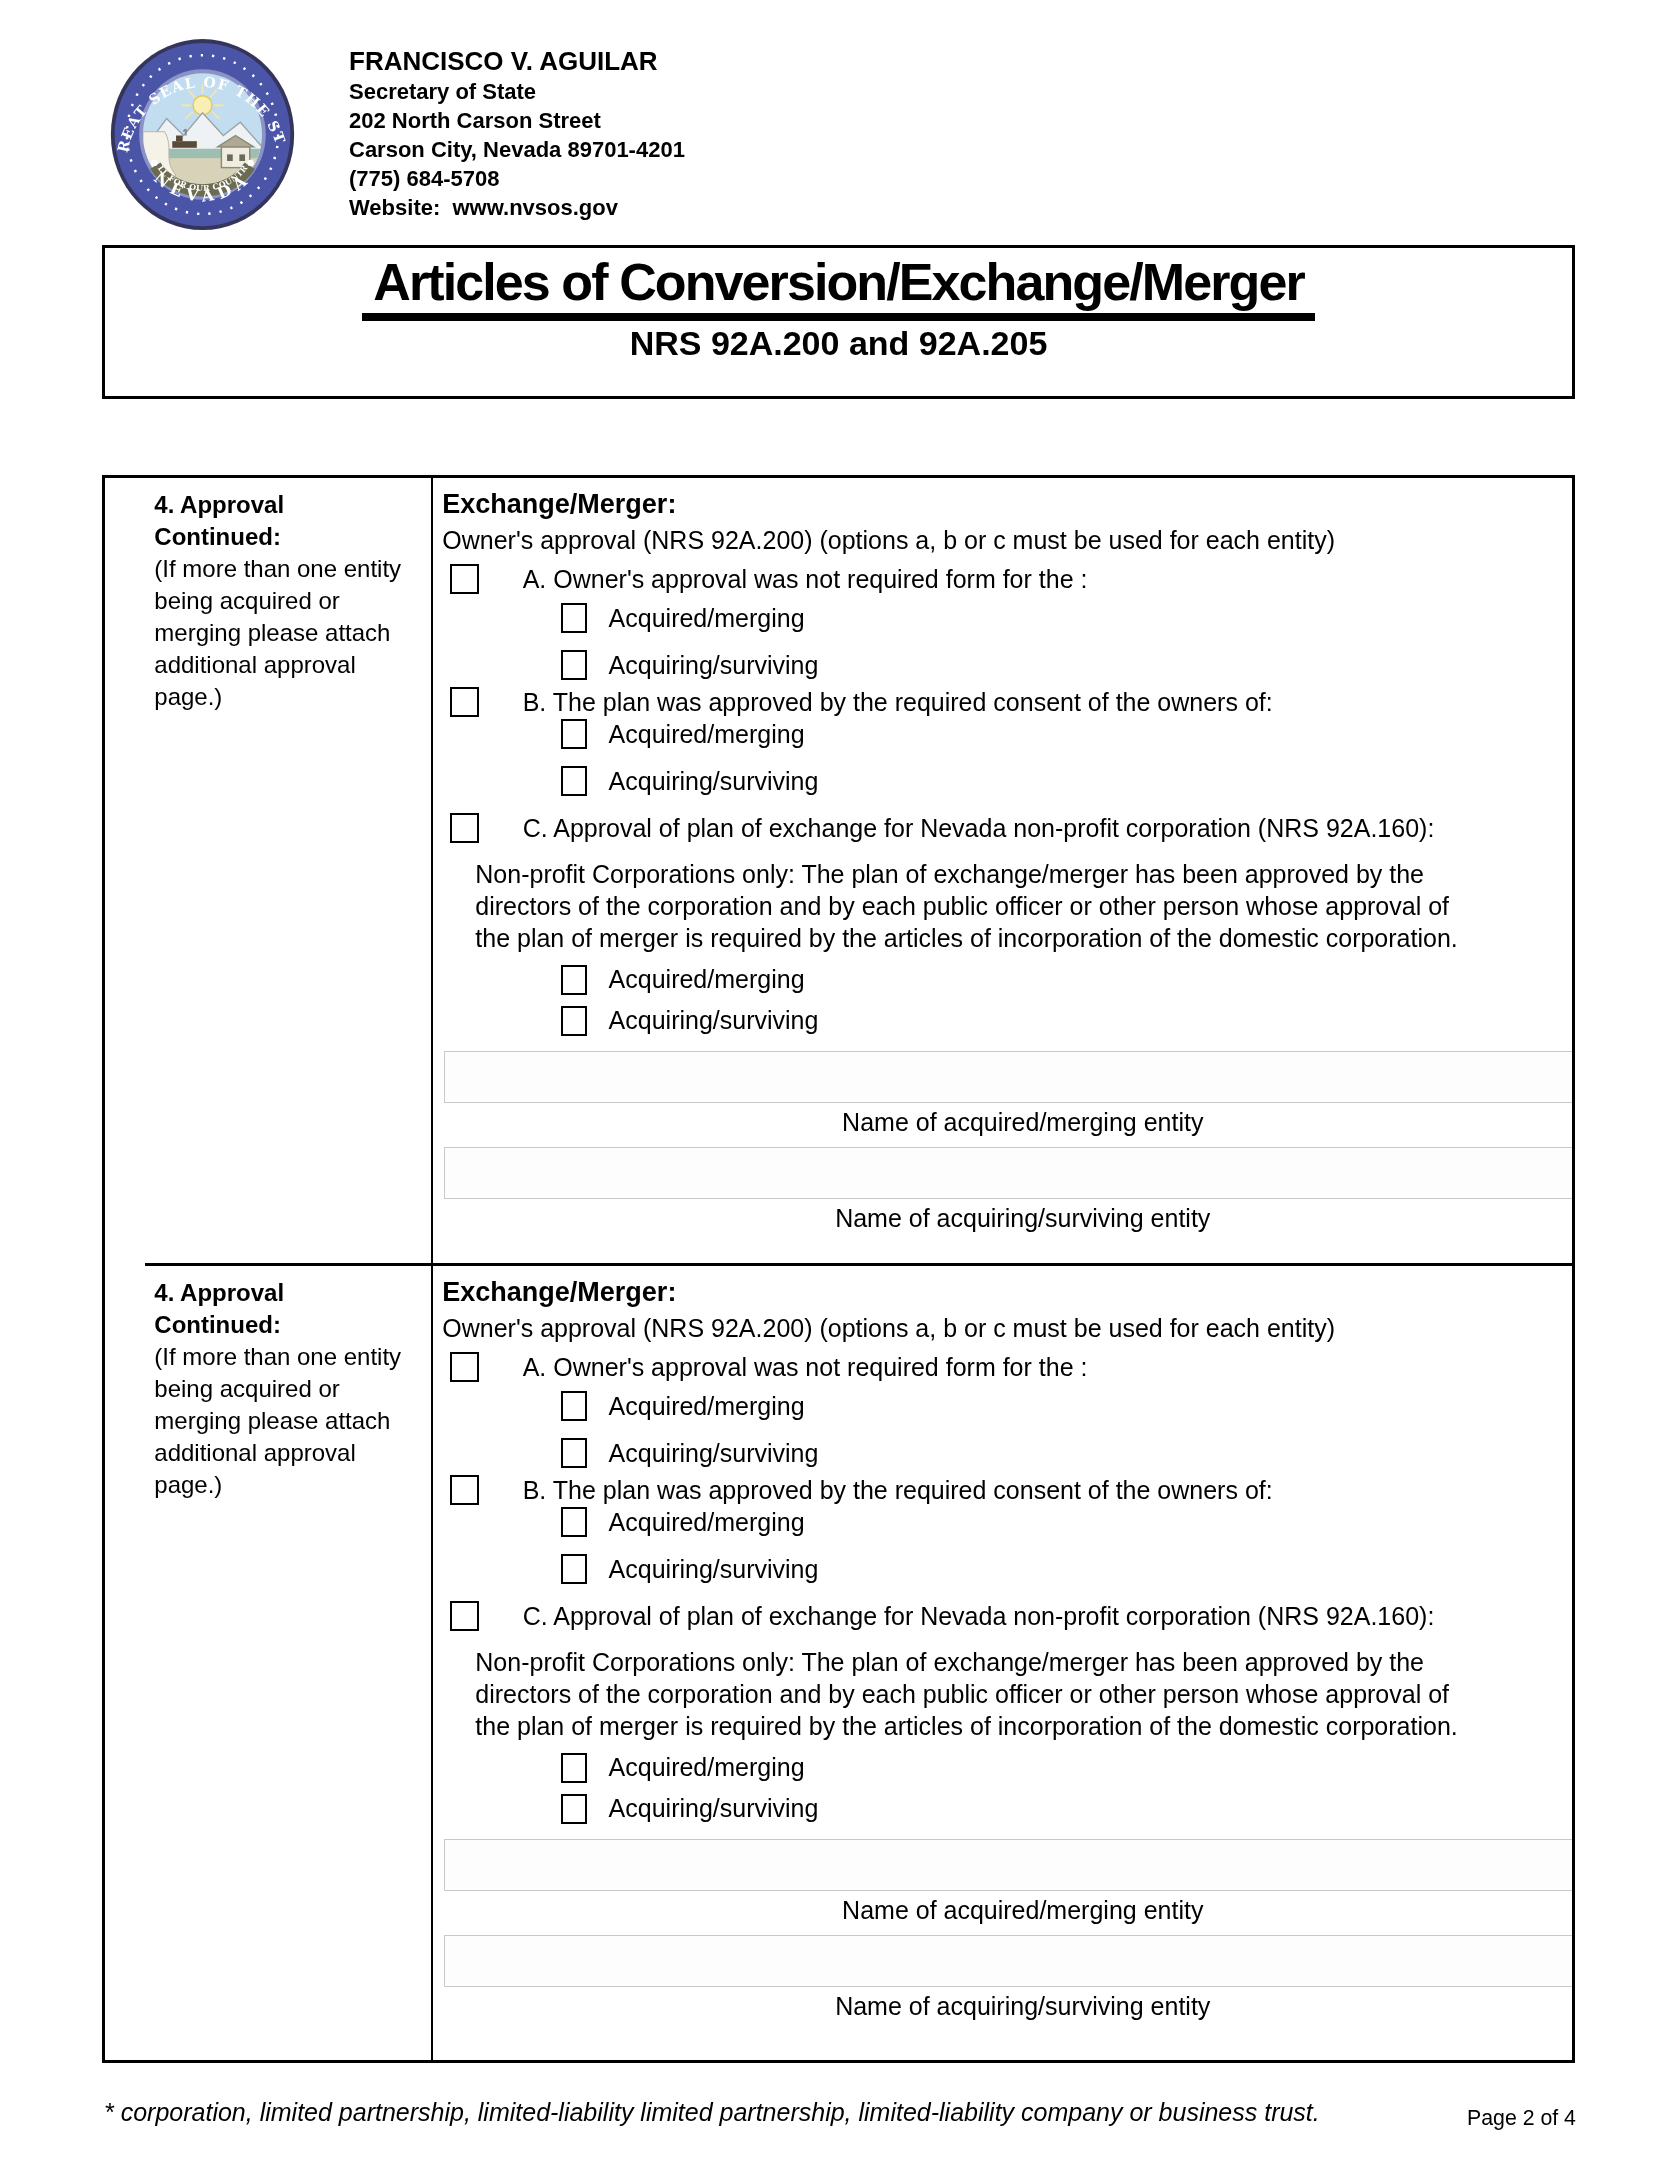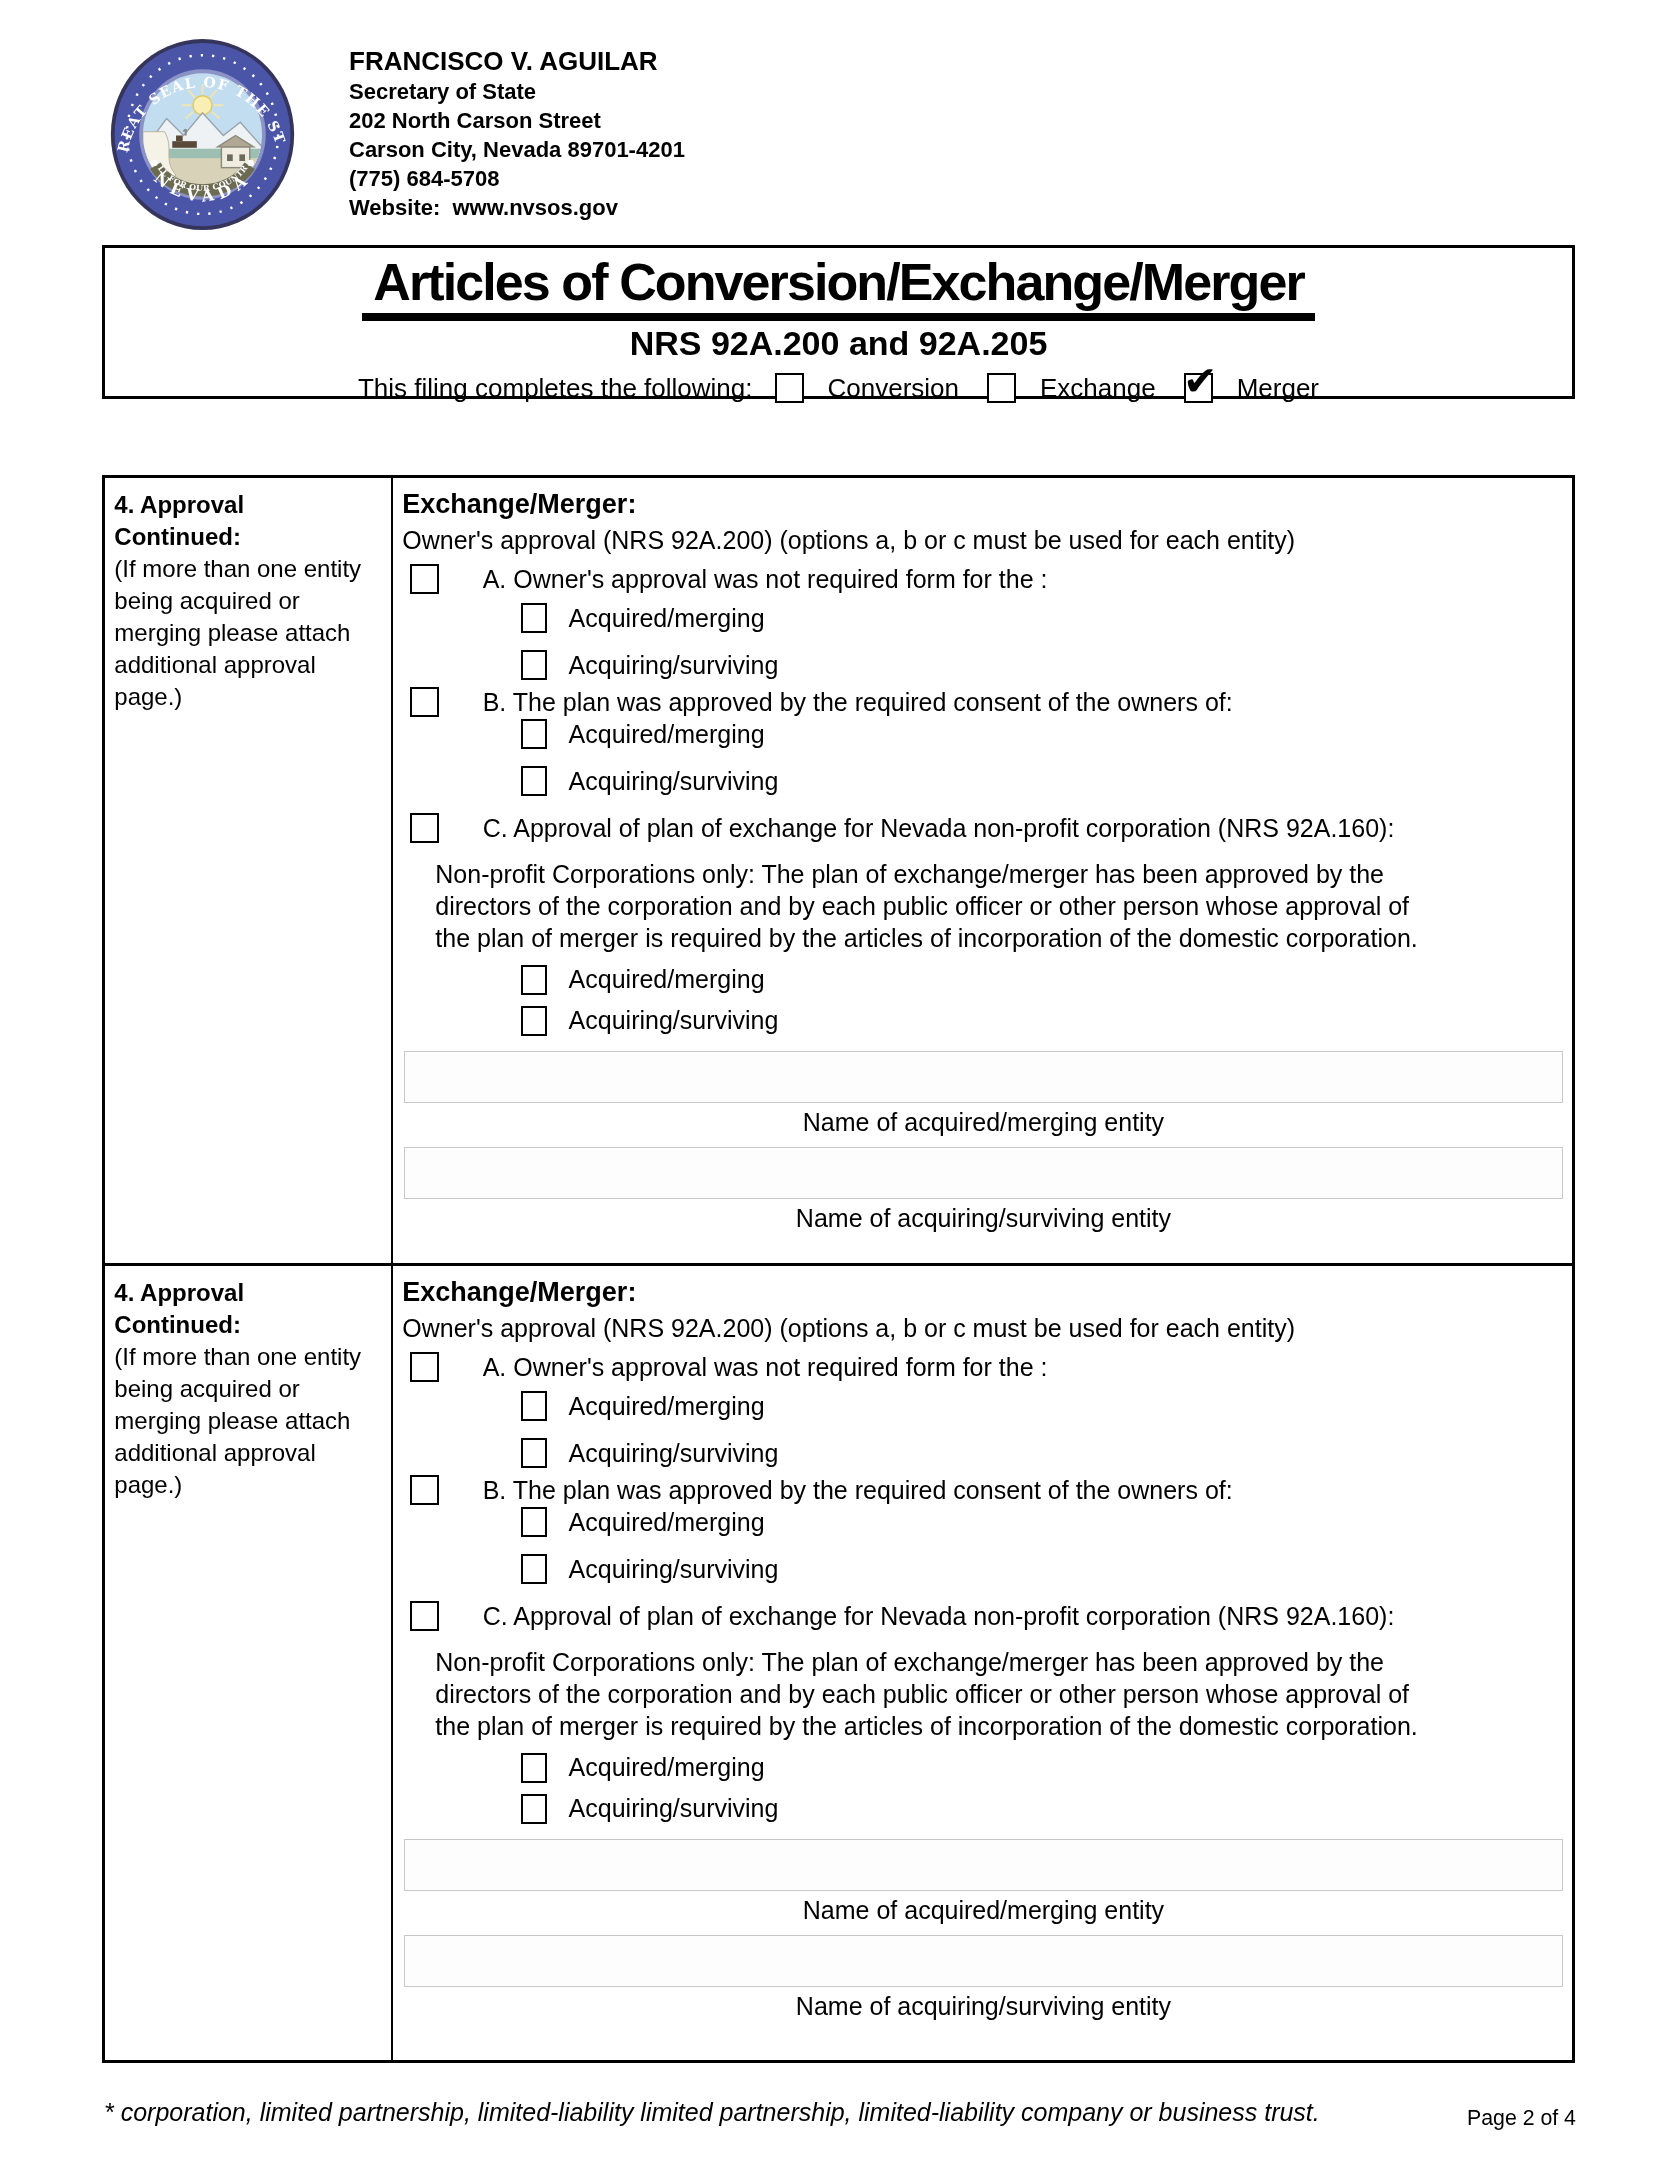--- a/index.html
+++ b/index.html
@@ -45,21 +45,21 @@
   .cb .check {
     display:none; position:absolute; left:-2.8px; top:-14px;
     font-size:41px; font-weight:bold; line-height:1;
     font-family:"DejaVu Sans", sans-serif; color:#000;
   }
   .cb.checked .check { display:block; }
 
   
   .sections-wrapper {
     position:absolute; left:102px; top:475px; width:1473px;
-    border:3.7px solid #000; background:#fff;
+    border:3.7px solid #000; background:#fff;padding-left:40px;
   }
   .approval-section { display:flex; overflow:hidden; }
   .sec-1 { height:788px; border-bottom:3.7px solid #000; }
   .sec-2 { height:794px; }
   .section-left {
     width:288px; flex:0 0 auto; border-right:2.8px solid #000;
     padding:11px 5.6px 0 9.3px; font-size:24px; line-height:32px;
   }
   .section-left .bold { font-weight:bold; }
   .section-right { flex:1; padding:5.6px 7.4px 0 9.3px; font-size:25px; }
@@ -164,41 +164,20 @@
     <div class="header-line">Carson City, Nevada 89701-4201</div>
     <div class="header-line">(775) 684-5708</div>
     <div class="header-line">Website:  www.nvsos.gov</div>
   </div>
 
   <div class="title-box">
     <div>
       <span class="form-title">Articles of Conversion/Exchange/Merger</span>
     </div>
     <div class="form-statute">NRS 92A.200 and 92A.205</div>
-    <div class="filing-line">
-      <span class="prompt">This filing completes the following:</span>
-      <span class="filing-opt">
-        <span class="cb">
-          
-        </span>
-        <span>Conversion</span>
-      </span>
-      <span class="filing-opt">
-        <span class="cb">
-          
-        </span>
-        <span>Exchange</span>
-      </span>
-      <span class="filing-opt" style="margin-right:0;">
-        <span class="cb checked">
-          <span class="check">✔</span>
-        </span>
-        <span>Merger</span>
-      </span>
-    </div>
   </div>
 
   <div class="sections-wrapper">
 
     <div class="approval-section sec-1">
       <div class="section-left">
         <div class="bold">4. Approval</div>
         <div class="bold">Continued:</div>
         <div>(If more than one entity being acquired or merging please attach additional approval page.)</div>
       </div>

